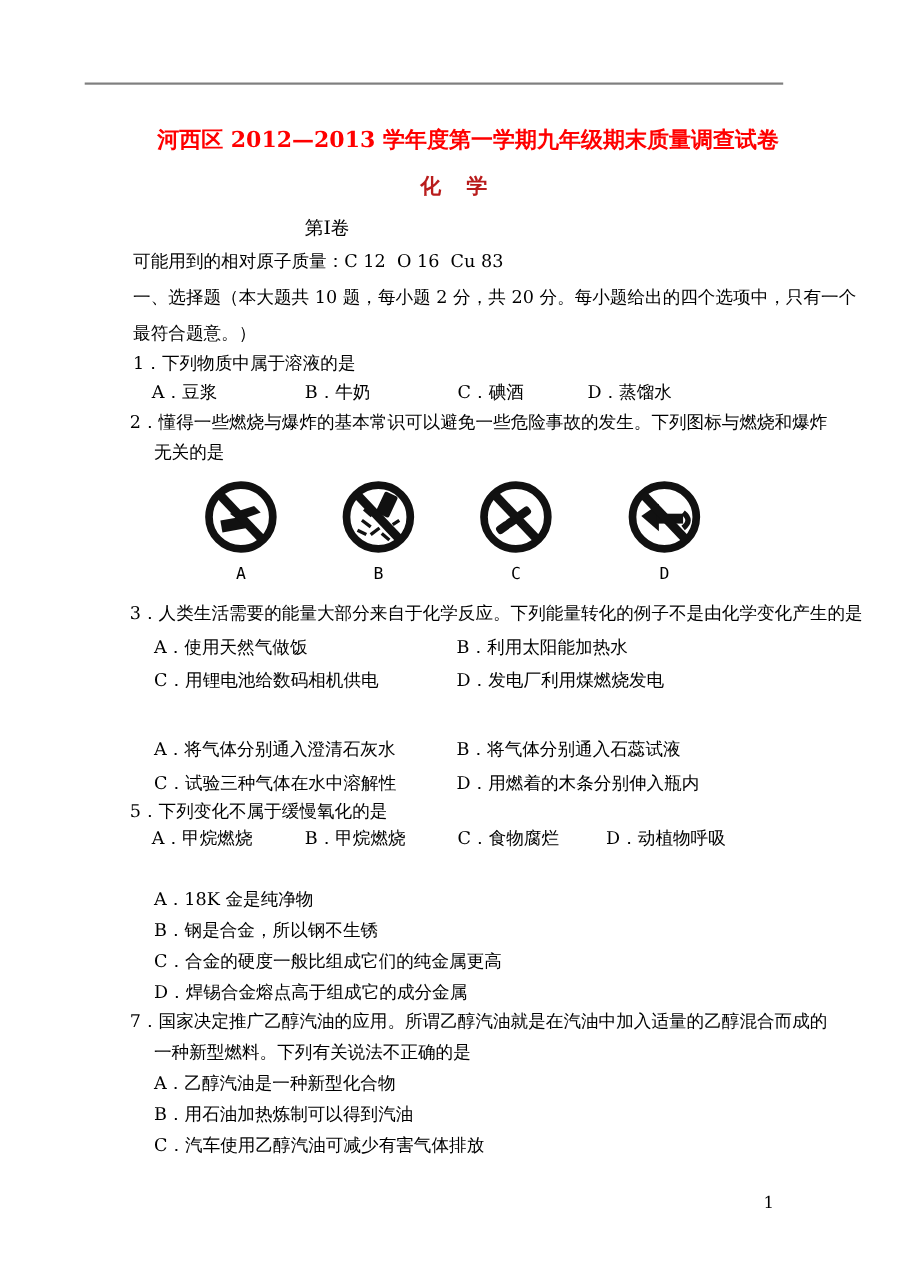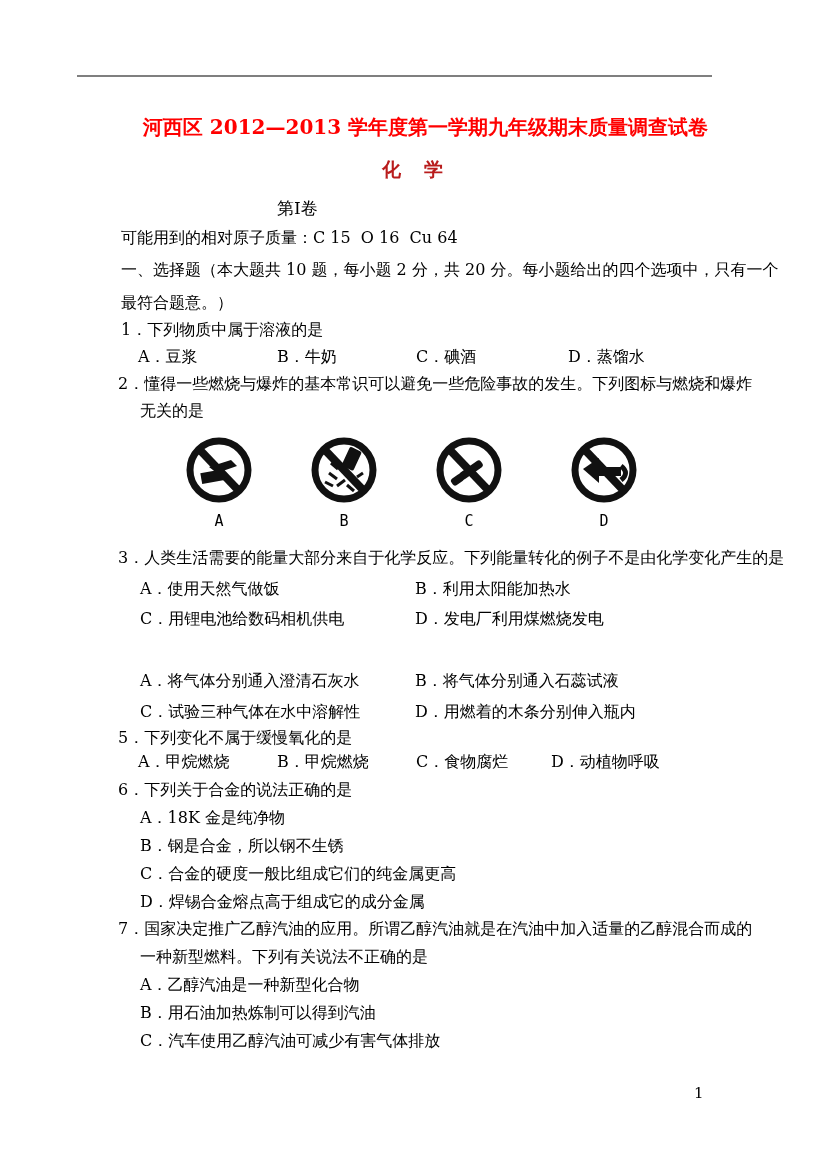--- a/index.html
+++ b/index.html
@@ -23,30 +23,30 @@
 </head>
 <body>
 
 <div class="page">
 
   <div class="rule" style="left:77px;top:75px;width:635px;height:2px;"></div>
 
   <div class="abs title" style="left:0;top:114px;">河西区 2012—2013 学年度第一学期九年级期末质量调查试卷</div>
   <div class="abs subject" style="left:0;top:157px;">化　学</div>
   <div class="abs section" style="left:277px;top:197px;">第Ⅰ卷</div>
-  <div class="abs" style="left:121px;top:228px;">可能用到的相对原子质量：C 15  O 16  Cu 64</div>
+  <div class="abs" style="left:121px;top:228px;">可能用到的相对原子质量：C 12  O 16  Cu 83</div>
 
   <div class="abs" style="left:121px;top:260px;">一、选择题（本大题共 10 题，每小题 2 分，共 20 分。每小题给出的四个选项中，只有一个</div>
   <div class="abs" style="left:121px;top:293px;">最符合题意。）</div>
 
   <div class="abs" style="left:121px;top:320px;">1．下列物质中属于溶液的是</div>
   <div class="abs" style="left:138px;top:347px;">A．豆浆</div>
   <div class="abs" style="left:277px;top:347px;">B．牛奶</div>
   <div class="abs" style="left:416px;top:347px;">C．碘酒</div>
-  <div class="abs" style="left:568px;top:347px;text-align:right;">D．蒸馏水</div>
+  <div class="abs" style="left:534px;top:347px;text-align:right;">D．蒸馏水</div>
 
   <div class="abs" style="left:118px;top:374px;text-align:center;">2．懂得一些燃烧与爆炸的基本常识可以避免一些危险事故的发生。下列图标与燃烧和爆炸</div>
   <div class="abs" style="left:140px;top:401px;">无关的是</div>
 
   <svg class="sign" style="left:182px;top:433px;" viewBox="0 0 74 74">
     <g fill="#111">
       <rect x="19" y="38" width="24" height="11" transform="rotate(-10 31 43)"></rect>
       <polygon points="27,34 49,27 55,33 35,40"></polygon>
     </g>
     <circle cx="37" cy="37" r="29" fill="none" stroke="#111" stroke-width="7"></circle>
@@ -100,21 +100,20 @@
   <div class="abs" style="left:415px;top:671px;">B．将气体分别通入石蕊试液</div>
   <div class="abs" style="left:140px;top:702px;">C．试验三种气体在水中溶解性</div>
   <div class="abs" style="left:415px;top:702px;">D．用燃着的木条分别伸入瓶内</div>
 
   <div class="abs" style="left:118px;top:728px;">5．下列变化不属于缓慢氧化的是</div>
   <div class="abs" style="left:138px;top:752px;">A．甲烷燃烧</div>
   <div class="abs" style="left:277px;top:752px;">B．甲烷燃烧</div>
   <div class="abs" style="left:416px;top:752px;">C．食物腐烂</div>
   <div class="abs" style="left:551px;top:752px;">D．动植物呼吸</div>
 
-  <div class="abs" style="left:118px;top:780px;">6．下列关于合金的说法正确的是</div>
   <div class="abs" style="left:140px;top:808px;">A．18K 金是纯净物</div>
   <div class="abs" style="left:140px;top:836px;">B．钢是合金，所以钢不生锈</div>
   <div class="abs" style="left:140px;top:864px;">C．合金的硬度一般比组成它们的纯金属更高</div>
   <div class="abs" style="left:140px;top:892px;">D．焊锡合金熔点高于组成它的成分金属</div>
 
   <div class="abs" style="left:118px;top:919px;">7．国家决定推广乙醇汽油的应用。所谓乙醇汽油就是在汽油中加入适量的乙醇混合而成的</div>
   <div class="abs" style="left:140px;top:947px;">一种新型燃料。下列有关说法不正确的是</div>
   <div class="abs" style="left:140px;top:975px;">A．乙醇汽油是一种新型化合物</div>
   <div class="abs" style="left:140px;top:1003px;">B．用石油加热炼制可以得到汽油</div>
   <div class="abs" style="left:140px;top:1031px;">C．汽车使用乙醇汽油可减少有害气体排放</div>

